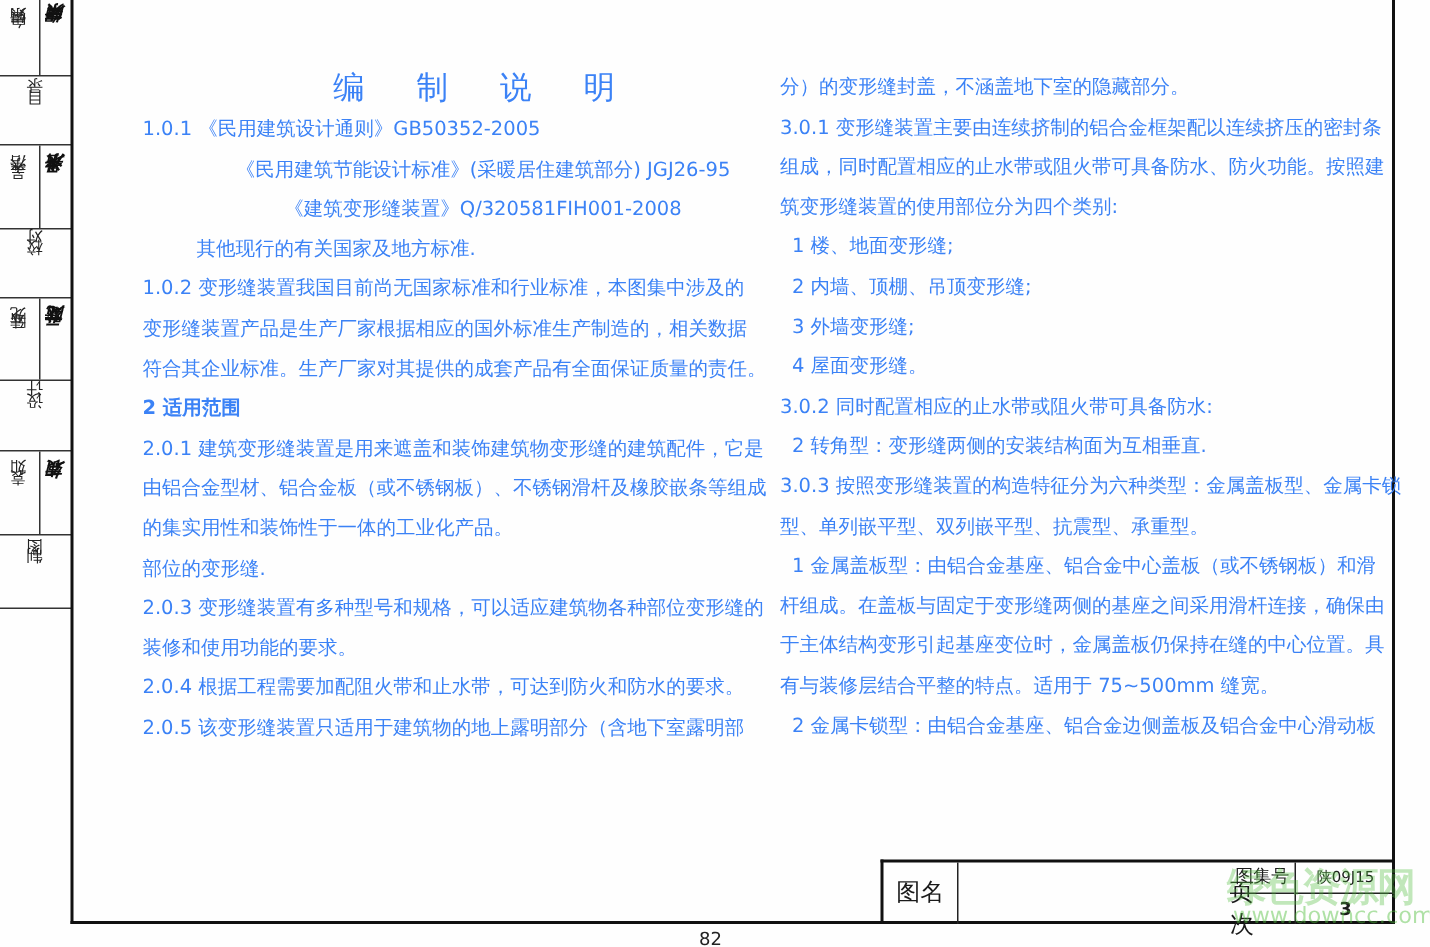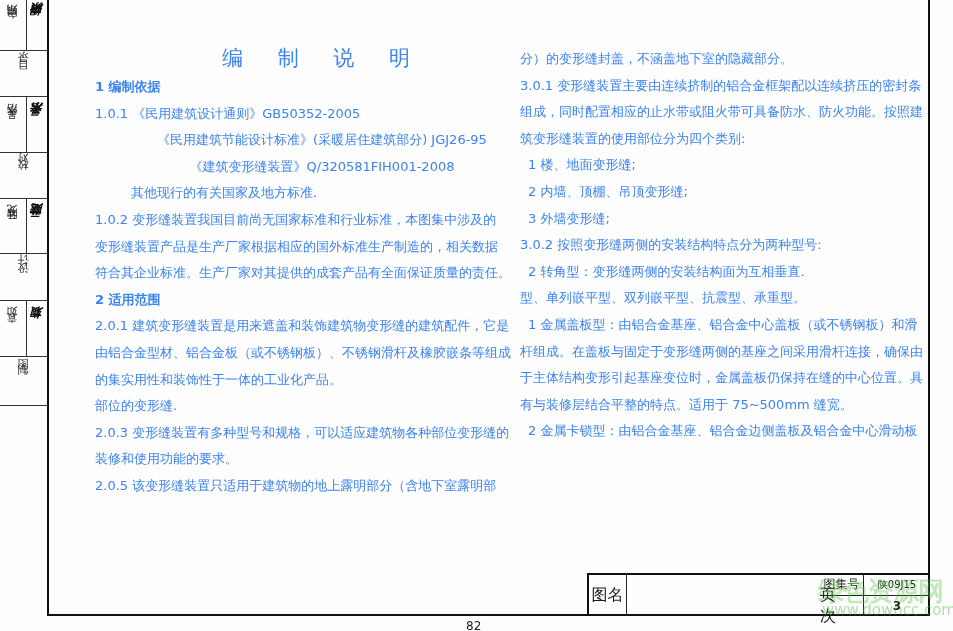--- a/index.html
+++ b/index.html
@@ -88,58 +88,60 @@
         <span class="vtext">制 图</span>
       </div>
   </div>
 </div>
 
 <div class="frame"></div>
 
 <div class="title">编 制 说 明</div>
 
 <div class="col" id="leftcol" style="left:95px;top:74px;">
-    <p class="h">1 编制依据</p>
     <p>1.0.1 《民用建筑设计通则》GB50352-2005</p>
     <p class="in1">《民用建筑节能设计标准》(采暖居住建筑部分) JGJ26-95</p>
     <p class="in1">《建筑变形缝装置》Q/320581FIH001-2008</p>
     <p class="in2">其他现行的有关国家及地方标准.</p>
     <p>1.0.2 变形缝装置我国目前尚无国家标准和行业标准，本图集中涉及的</p>
     <p>变形缝装置产品是生产厂家根据相应的国外标准生产制造的，相关数据</p>
     <p>符合其企业标准。生产厂家对其提供的成套产品有全面保证质量的责任。</p>
     <p class="h">2 适用范围</p>
     <p>2.0.1 建筑变形缝装置是用来遮盖和装饰建筑物变形缝的建筑配件，它是</p>
     <p>由铝合金型材、铝合金板（或不锈钢板）、不锈钢滑杆及橡胶嵌条等组成</p>
     <p>的集实用性和装饰性于一体的工业化产品。</p>
     <p>部位的变形缝.</p>
     <p>2.0.3 变形缝装置有多种型号和规格，可以适应建筑物各种部位变形缝的</p>
     <p>装修和使用功能的要求。</p>
+    <p>2.0.4 根据工程需要加配阻火带和止水带，可达到防火和防水的要求。</p>
     <p>2.0.5 该变形缝装置只适用于建筑物的地上露明部分（含地下室露明部</p>
   </div>
 
 <div class="col" id="rightcol" style="left:520px;top:46px;">
     <p>分）的变形缝封盖，不涵盖地下室的隐藏部分。</p>
     <p>3.0.1 变形缝装置主要由连续挤制的铝合金框架配以连续挤压的密封条</p>
     <p>组成，同时配置相应的止水带或阻火带可具备防水、防火功能。按照建</p>
     <p>筑变形缝装置的使用部位分为四个类别:</p>
     <p class="in0">1 楼、地面变形缝;</p>
     <p class="in0">2 内墙、顶棚、吊顶变形缝;</p>
     <p class="in0">3 外墙变形缝;</p>
-    <p>3.0.2 按照变形缝两侧的安装结构特点分为两种型号:</p>
+    <p class="in0">4 屋面变形缝。</p>
+    <p>3.0.2 同时配置相应的止水带或阻火带可具备防水:</p>
     <p class="in0">2 转角型：变形缝两侧的安装结构面为互相垂直.</p>
+    <p>3.0.3 按照变形缝装置的构造特征分为六种类型：金属盖板型、金属卡锁</p>
     <p>型、单列嵌平型、双列嵌平型、抗震型、承重型。</p>
     <p class="in0">1 金属盖板型：由铝合金基座、铝合金中心盖板（或不锈钢板）和滑</p>
     <p>杆组成。在盖板与固定于变形缝两侧的基座之间采用滑杆连接，确保由</p>
     <p>于主体结构变形引起基座变位时，金属盖板仍保持在缝的中心位置。具</p>
     <p>有与装修层结合平整的特点。适用于 75~500mm 缝宽。</p>
     <p class="in0">2 金属卡锁型：由铝合金基座、铝合金边侧盖板及铝合金中心滑动板</p>
   </div>
 
 <div class="tb">
-  <div class="c" style="left:0;width:38px;font-size:16px;font-family:Liberation Mono, monospace;">图名</div>
+  <div class="c" style="left:0;width:50px;font-size:16px;font-family:Liberation Mono, monospace;">图名</div>
   <div class="c" style="left:231px;width:44px;display:block;">
     <div class="sub" style="top:0;border-bottom:1px solid #222;font-size:12px;">图集号</div>
     <div class="sub" style="top:50%;font-size:16px;letter-spacing:6px;">页 次</div>
   </div>
   <div class="c" style="left:275px;width:66px;display:block;border-right:none;">
     <div class="sub" style="top:0;border-bottom:1px solid #222;font-size:10px;">陕09J15</div>
     <div class="sub" style="top:50%;font-size:12px;font-weight:bold;">3</div>
   </div>
 </div>
 

